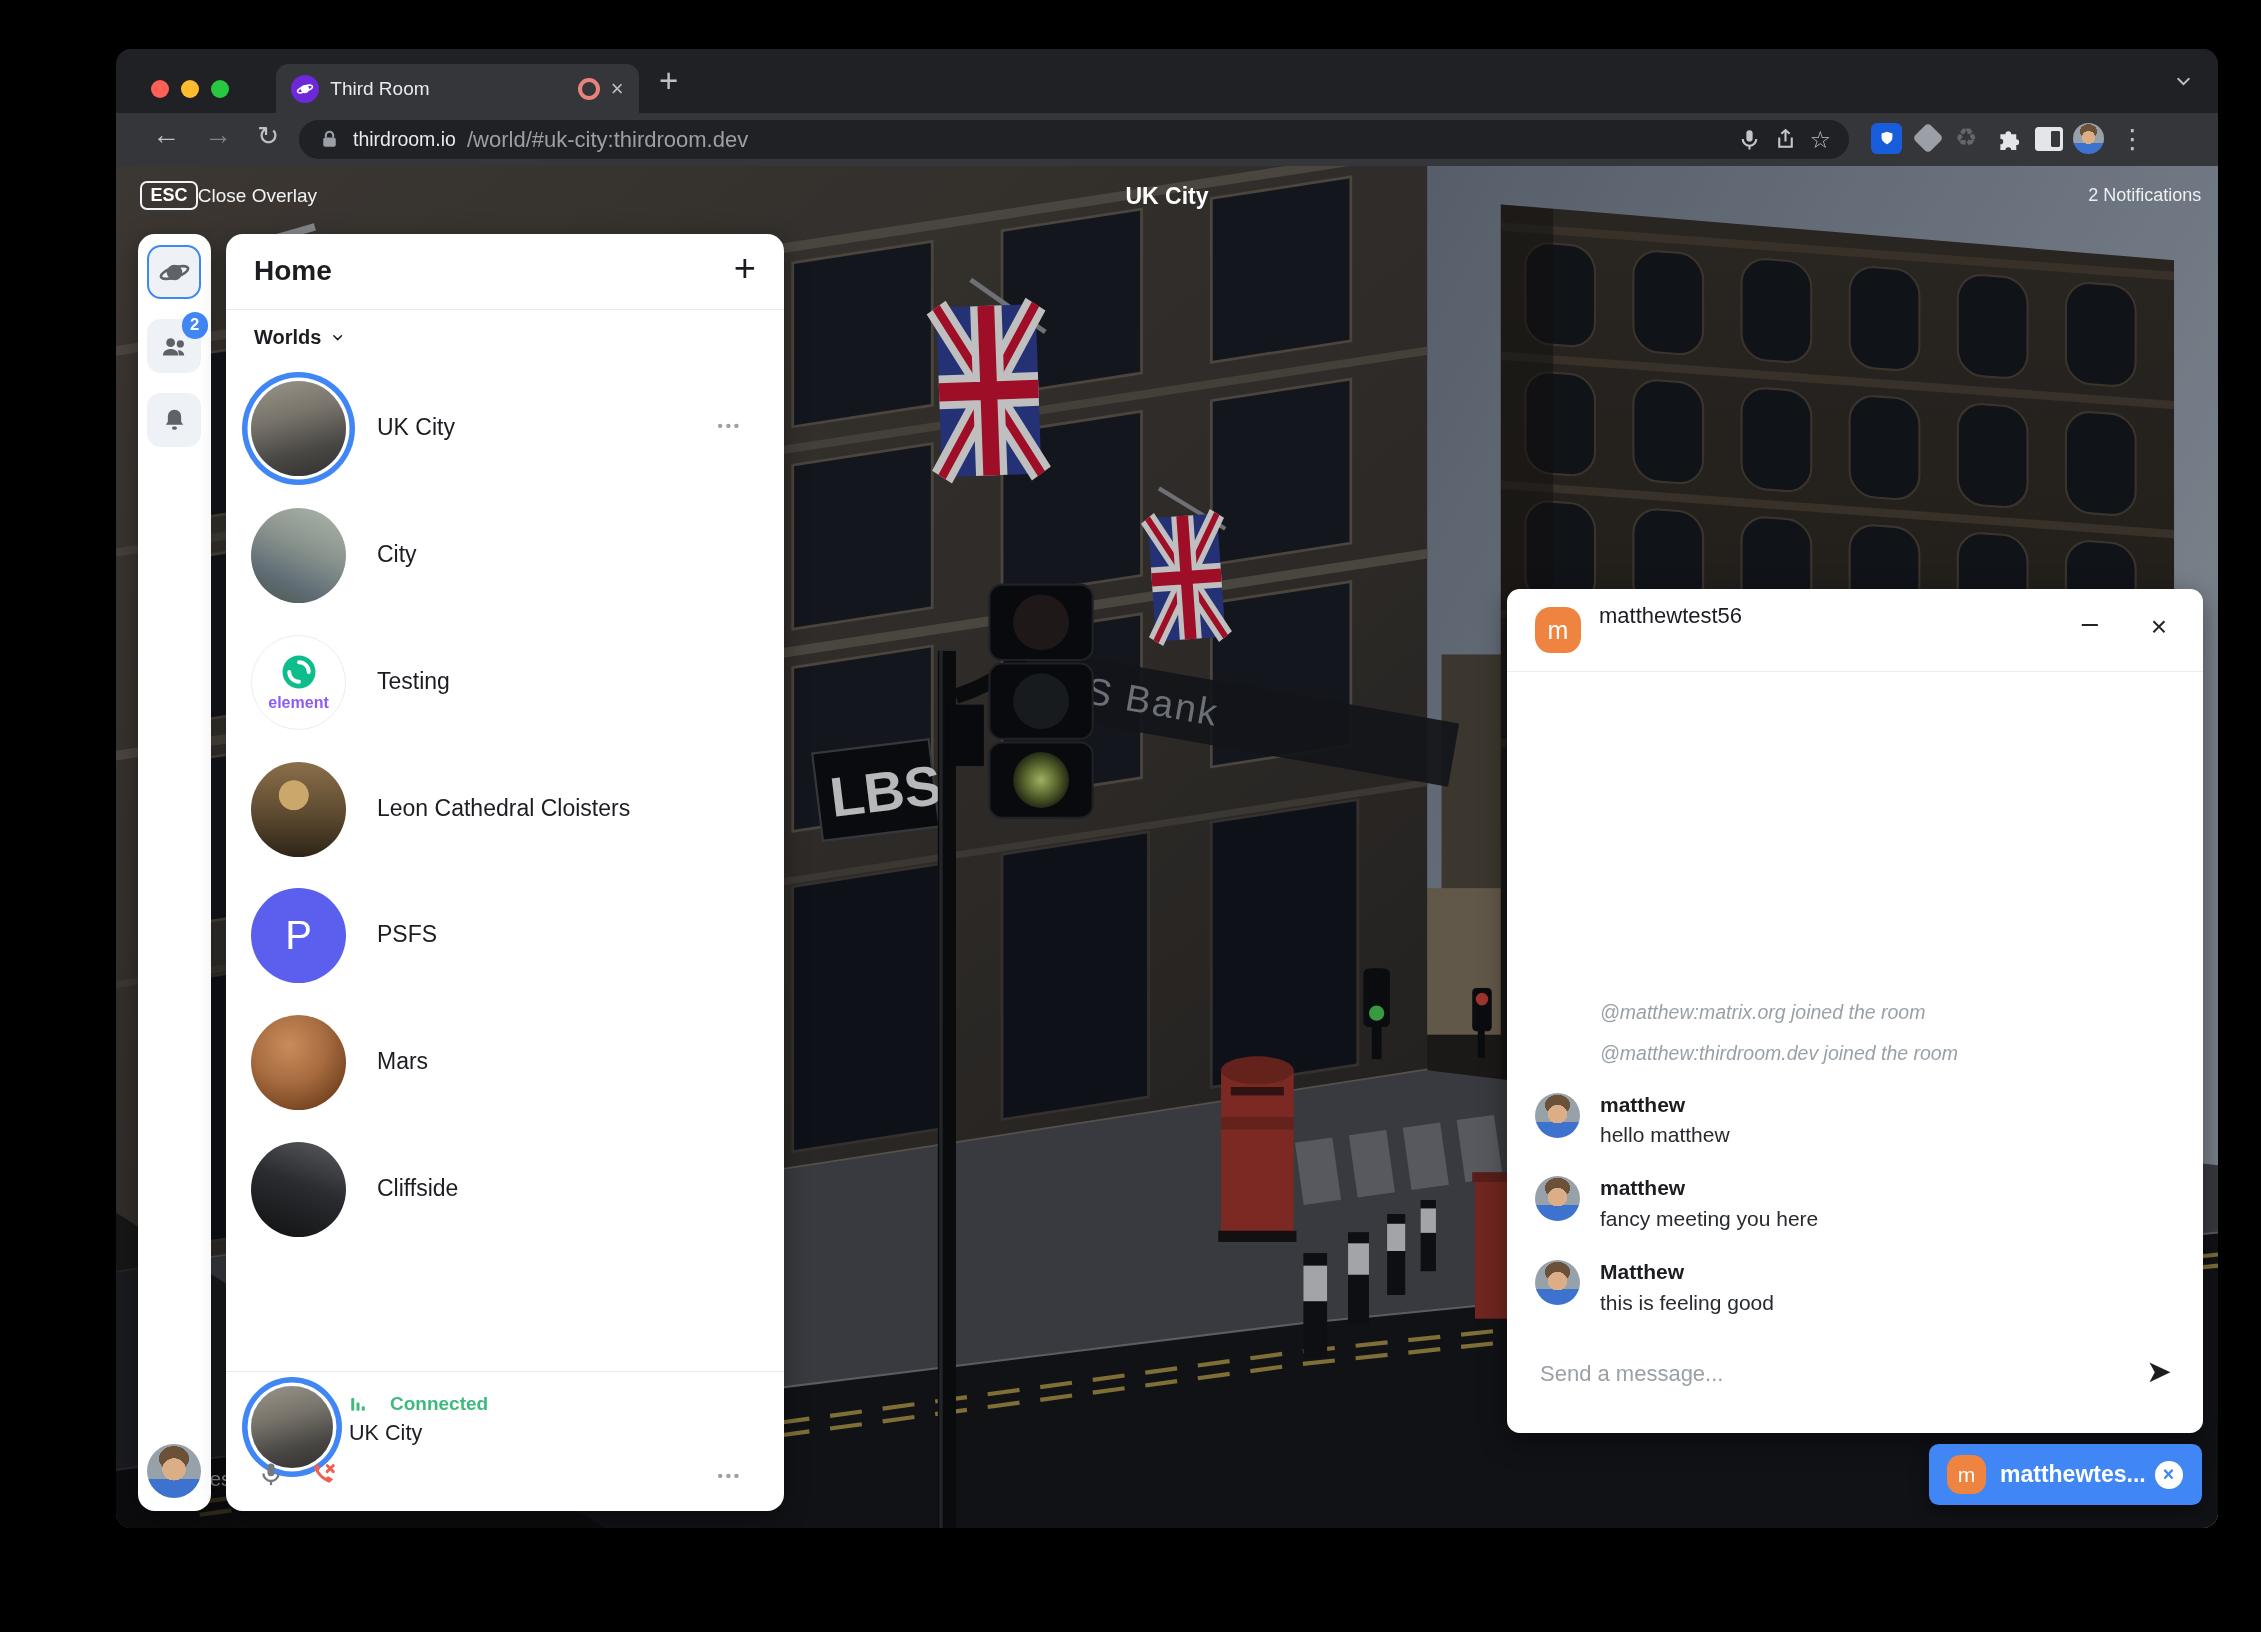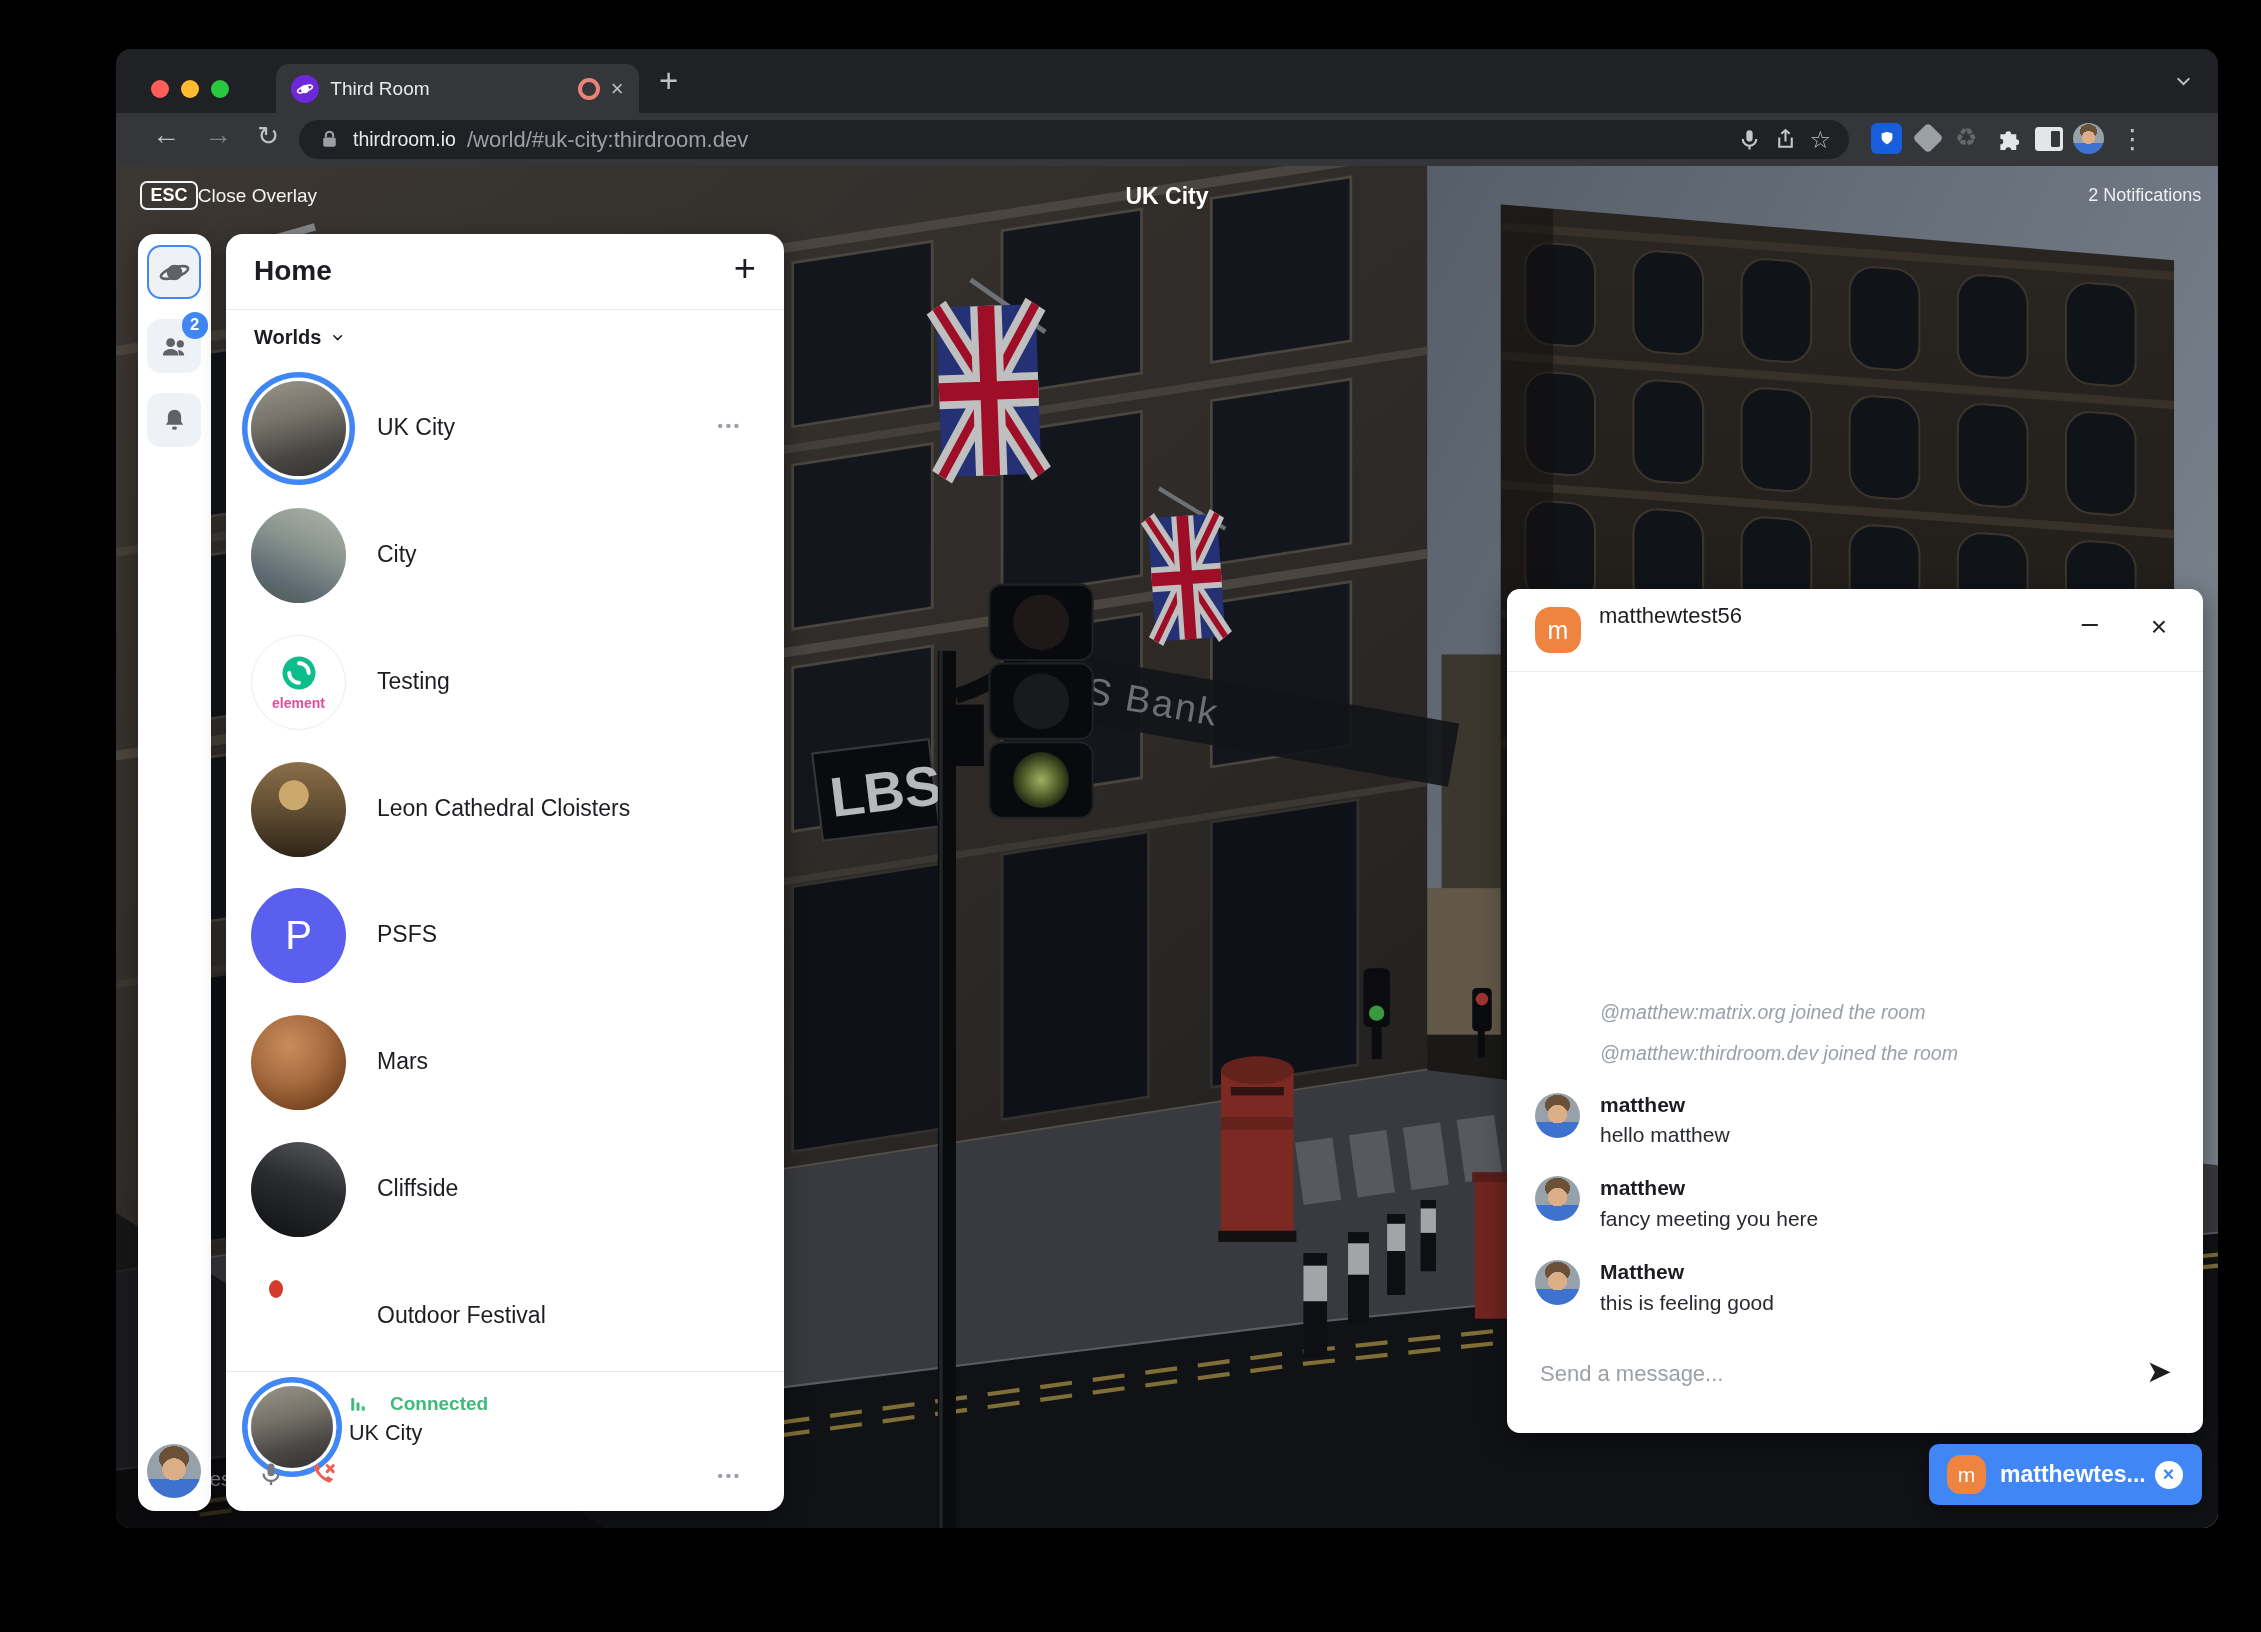--- a/index.html
+++ b/index.html
@@ -78,21 +78,21 @@
   .home-div{position:absolute;left:0;top:75px;width:100%;height:1.4px;background:#e7e9ec;}
   .worlds-label{position:absolute;left:28px;top:92px;font-size:20px;font-weight:700;color:#1b1d21;display:flex;align-items:center;gap:8.4px;}
   .wrow{position:absolute;left:0;width:100%;height:127px;}
   .wav{position:absolute;left:25px;top:17.4px;width:95px;height:95px;border-radius:50%;flex:none;}
   .wav.ring{box-shadow:0 0 0 3.5px #fff,0 0 0 9px #4186f5;}
   .wname{position:absolute;left:151px;top:0;height:127px;display:flex;align-items:center;font-size:23px;color:#1b1d21;}
   .wmore{position:absolute;right:42px;top:53px;font-size:15.3px;letter-spacing:2.8px;color:#9aa0a6;font-weight:700;}
   .av-ukcity{background:linear-gradient(165deg,#9a958a 0%,#77736a 38%,#4a4845 70%,#32302e 100%);}
   .av-city{background:linear-gradient(205deg,#aeb6ab 0%,#8b958f 40%,#5d6a72 75%,#4c5a47 100%);}
   .av-testing{background:#fff;border:1.4px solid #ececec;display:flex;flex-direction:column;align-items:center;justify-content:center;gap:4.2px;}
-  .el-word{font-size:14px;font-weight:700;color:#ec4899;}
+  .el-word{font-size:16px;font-weight:700;color:#8b5cf6;}
   .av-leon{background:radial-gradient(circle at 45% 35%, #caa76a 0 18%, rgba(0,0,0,0) 19%),linear-gradient(180deg,#8a6f4a 0%,#5d4a30 55%,#2e2417 100%);}
   .av-psfs{background:#5b5fee;display:flex;align-items:center;justify-content:center;color:#fff;font-size:40px;font-weight:500;}
   .av-mars{background:radial-gradient(circle at 40% 32%, #c98d5c 0%, #a56a3e 45%, #74421f 80%, #51290f 100%);}
   .av-cliff{background:linear-gradient(200deg,#5a5c60 0%,#2b2c2f 45%,#101113 100%);}
   .av-fest{background:linear-gradient(180deg,#9fd3e8 0 45%, #8fba6f 45% 68%, #b98f5e 68%);position:relative;}
   .balloon{position:absolute;left:18px;top:11px;width:14px;height:18px;border-radius:50%;background:#d23b2e;}
   .home-footdiv{position:absolute;left:0;top:1137px;width:100%;height:1.4px;background:#e7e9ec;}
   .foot-av{position:absolute;left:25px;top:1152px;width:82px;height:82px;border-radius:50%;}
   .foot-status{position:absolute;left:123px;top:1159px;display:flex;align-items:center;gap:23px;font-size:19px;font-weight:700;color:#3fba7d;}
   .foot-world{position:absolute;left:123px;top:1186px;font-size:21.6px;color:#1b1d21;}
@@ -465,24 +465,20 @@
           <span class="wname">PSFS</span>
         </div>
         <div class="wrow" style="top:764px;">
           <span class="wav av-mars"></span>
           <span class="wname">Mars</span>
         </div>
         <div class="wrow" style="top:891px;">
           <span class="wav av-cliff"></span>
           <span class="wname">Cliffside</span>
         </div>
-        <div class="wrow" style="top:1018px;">
-          <span class="wav av-fest"><span class="balloon"></span></span>
-          <span class="wname">Outdoor Festival</span>
-        </div>
 
         <div class="home-footdiv"></div>
         <span class="foot-av ring av-ukcity wav" style="left:25px;top:1152px;width:82px;height:82px;"></span>
         <div class="foot-status">
           <svg width="18" height="18" viewBox="0 0 24 24">
               <rect x="3" y="4" width="4" height="17" rx="1.5" fill="#3fba7d"></rect>
               <rect x="10" y="10" width="4" height="11" rx="1.5" fill="#3fba7d"></rect>
               <rect x="17" y="15" width="4" height="6" rx="1.5" fill="#3fba7d"></rect>
             </svg>
           <span>Connected</span>

